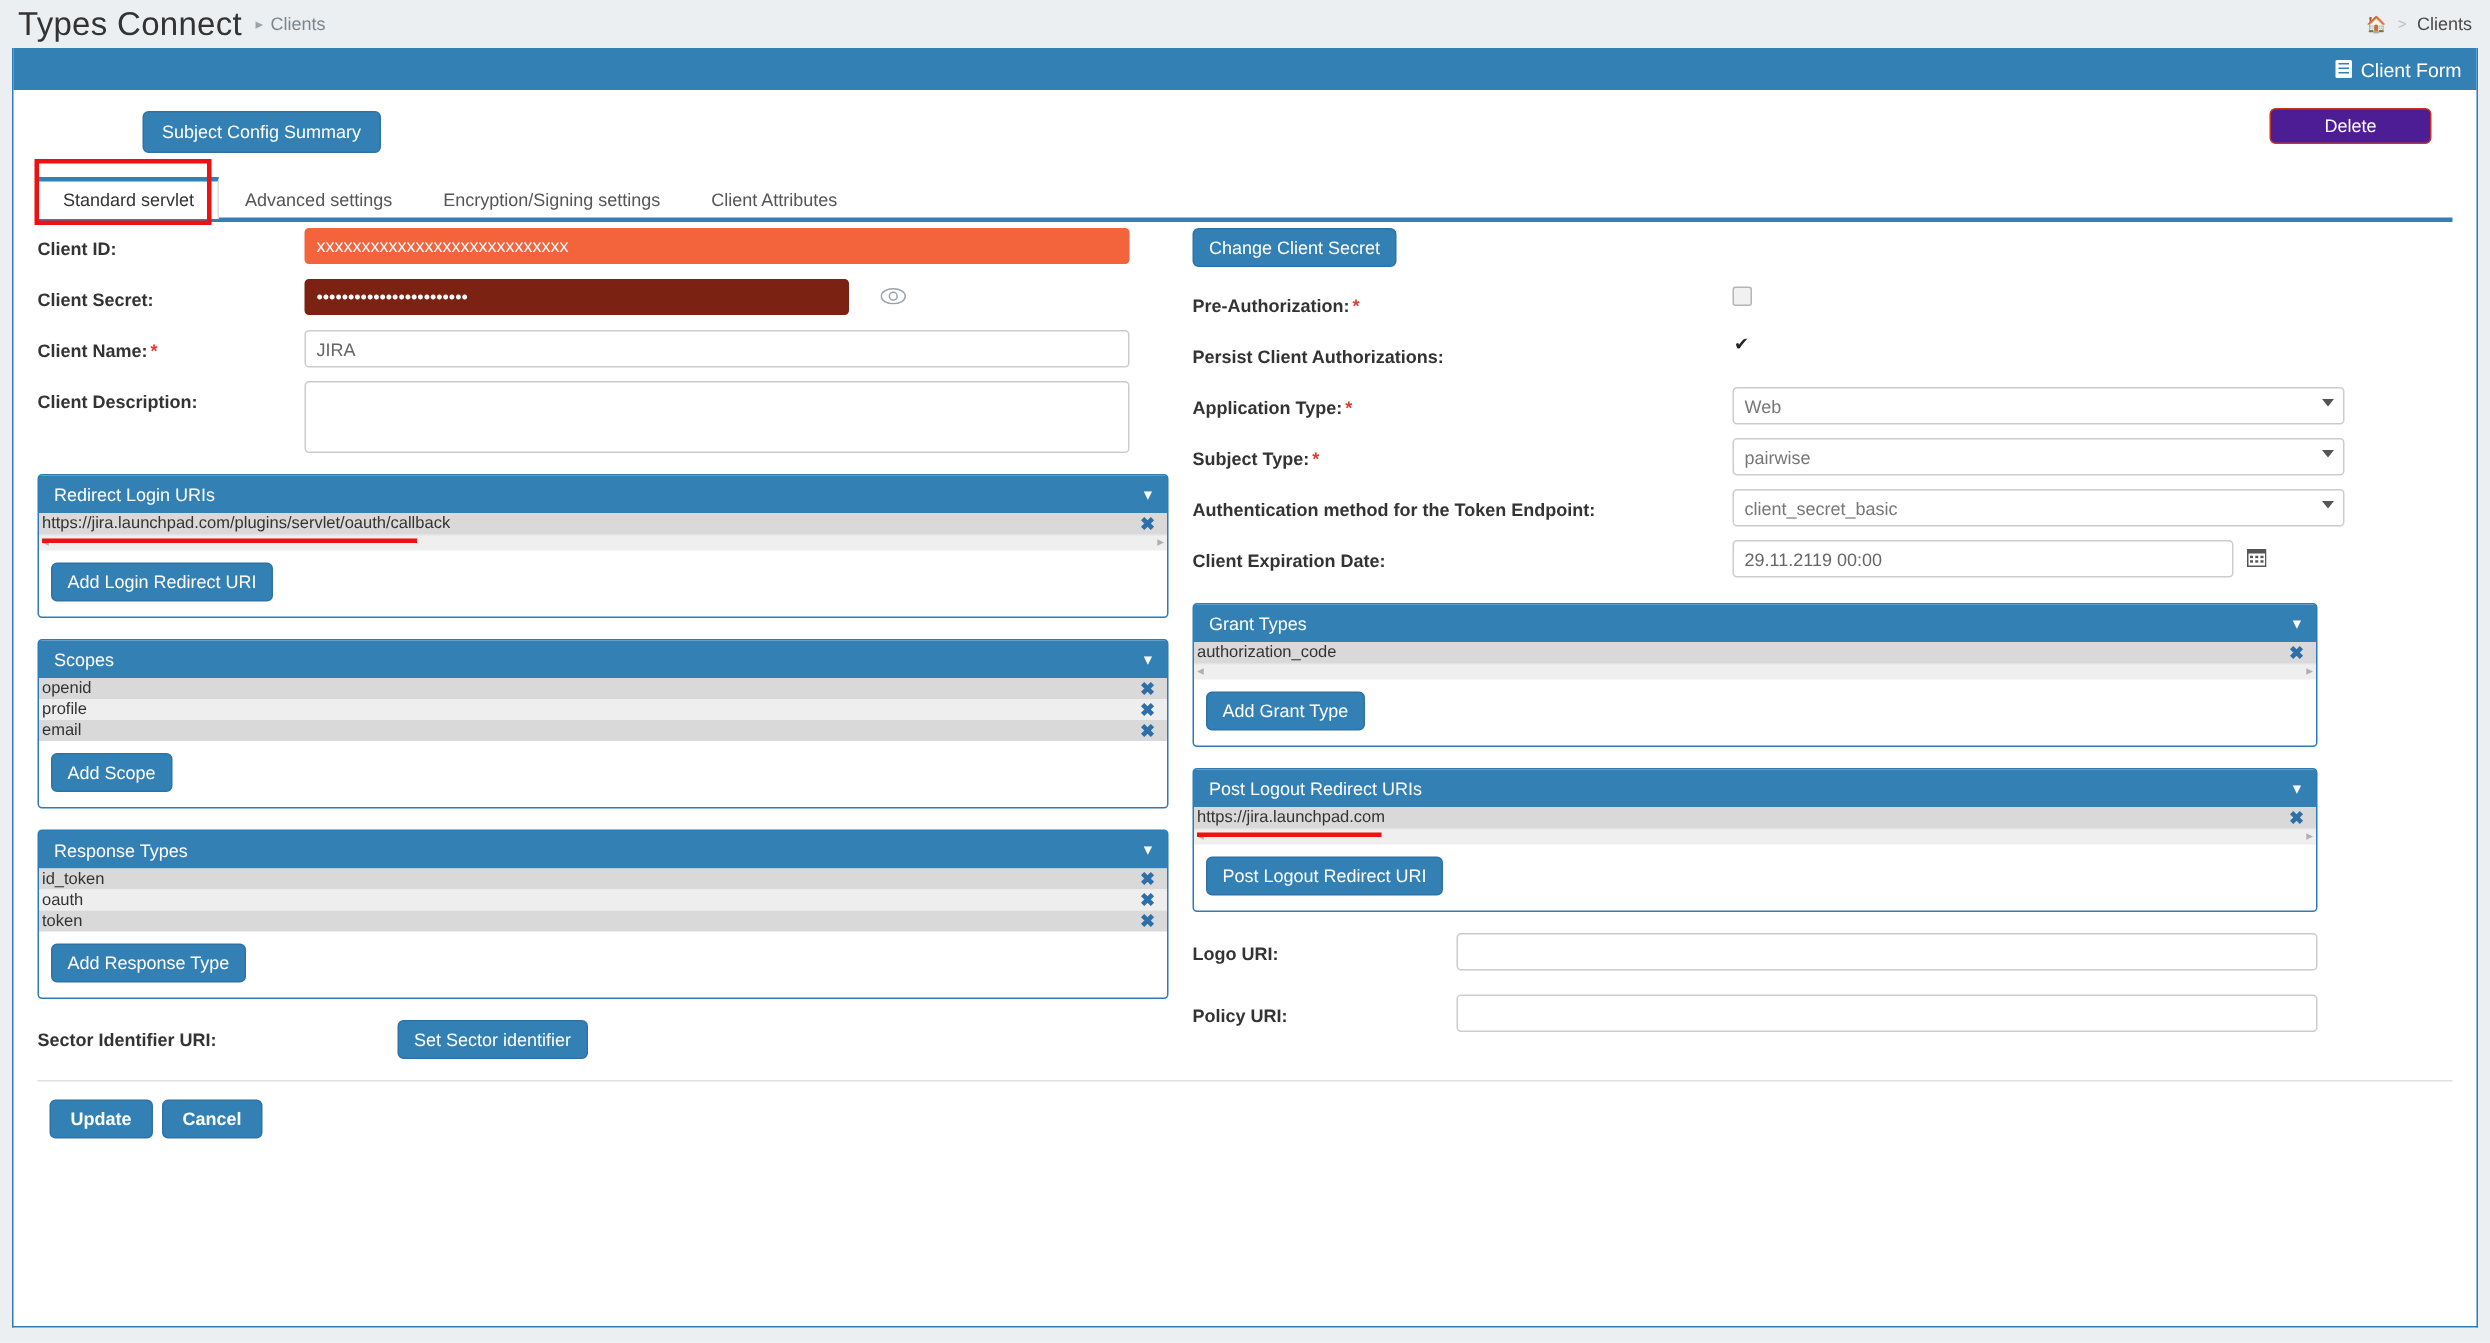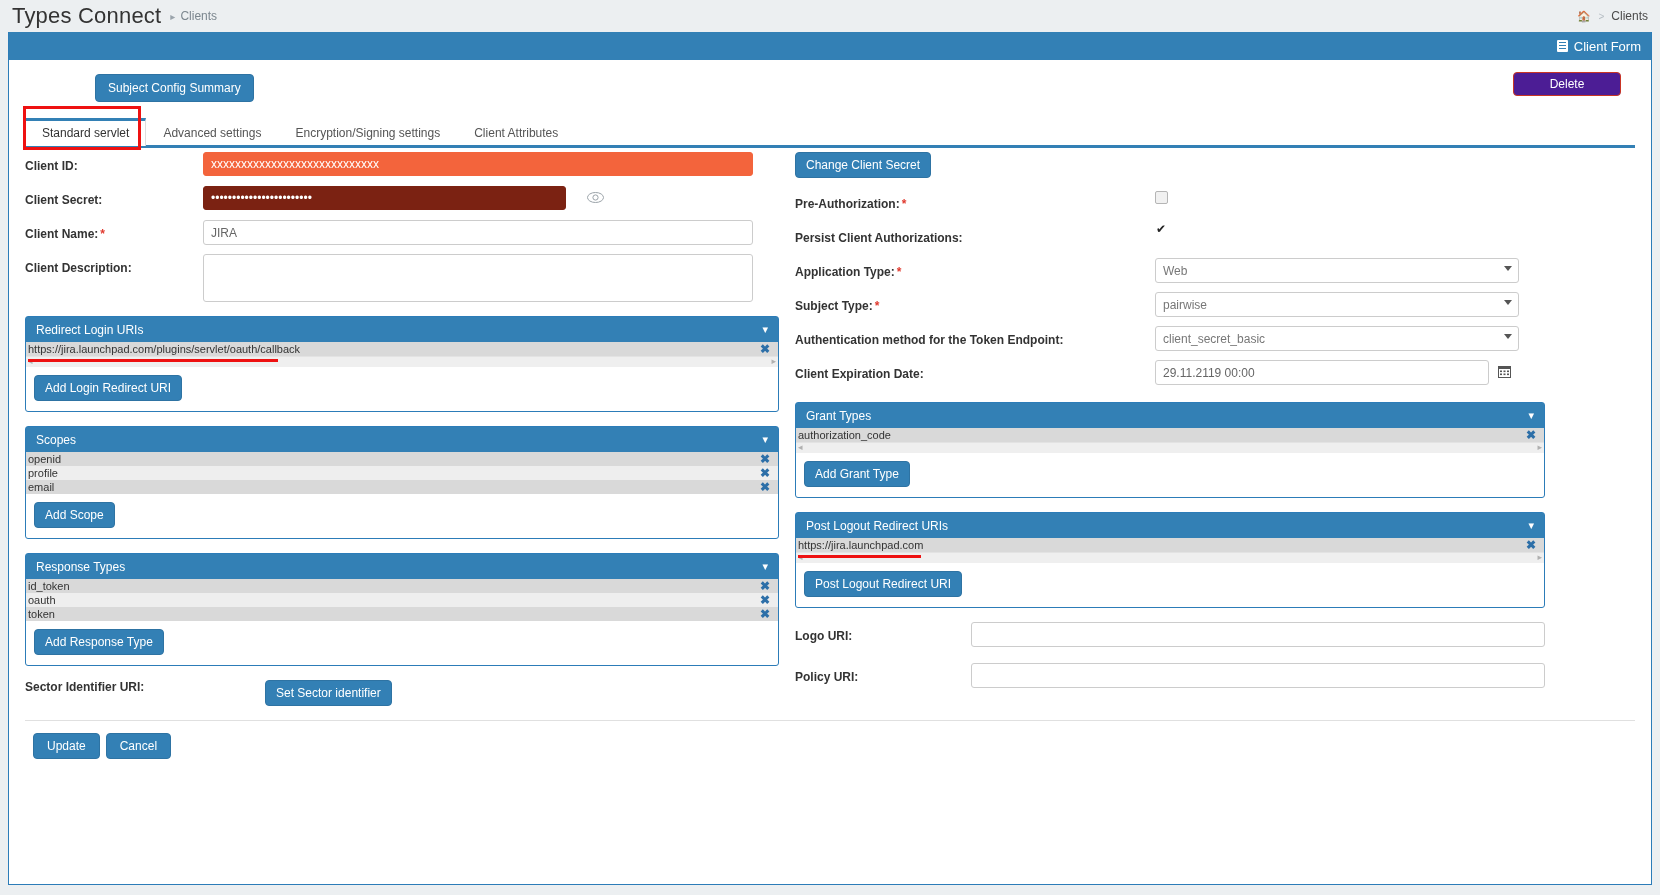--- a/index.html
+++ b/index.html
@@ -130,21 +130,21 @@
   }
   .inp.orange { background: #f3643c; border-color: #f3643c; color: #fff; width: 550px; height: 24px;}
   .inp.dark { background: #7b2212; border-color: #7b2212; color: #fff; width: 363px; height: 24px; letter-spacing:0px;}
   .inp.w550 { width: 550px; }
   .eye {
     display: inline-block; margin-left: 18px; vertical-align: middle;
     color: #9aa2a8; cursor: pointer;
   }
   textarea.inp { height: 48px; resize: none; }
 
-  .sel-wrap { position: relative; width: 364px; }
+  .sel-wrap { position: relative; width: 408px; }
   .sel {
     width: 100%; height: 25px; border: 1px solid #ccc; border-radius: 3px;
     background: #fff; font-size: 12px; color: #777;
     padding: 3px 22px 3px 7px;
     -webkit-appearance: none; appearance: none;
     font-family: "Liberation Sans", sans-serif;
   }
   .sel-arrow {
     position: absolute; right: 7px; top: 8px;
     width: 0; height: 0;
@@ -202,23 +202,23 @@
     content: "\25B8"; position: absolute; right: 2px; top: -1px;
     font-size: 9px; color: #b0b0b0;
   }
   .box-foot { padding: 8px 8px 10px 8px; }
 
   .underline-mark {
     position: absolute; height: 3px; background: #ee1111;
   }
 
   
-  .sector-row { display: flex; align-items: flex-start; margin: 14px 0 0 0; }
+  .sector-row { display: flex; align-items: center; margin: 14px 0 0 0; }
   .hr { border: none; border-top: 1px solid #e0e0e0; margin: 14px 0 0 0; }
-  .footbtns { padding: 12px 0 0 8px; display: flex; gap: 6px; }
+  .footbtns { padding: 12px 0 0 8px; display: flex; gap: 6px; font-weight: bold; }
   .footbtns .btn { padding: 6px 13px; }
 </style>
 </head>
 <body>
 
 <div class="topbar">
   <span class="app-title">Types Connect</span>
   <span class="crumb-sep">▸</span>
   <span class="crumb-cur">Clients</span>
   <div class="crumb-right">

